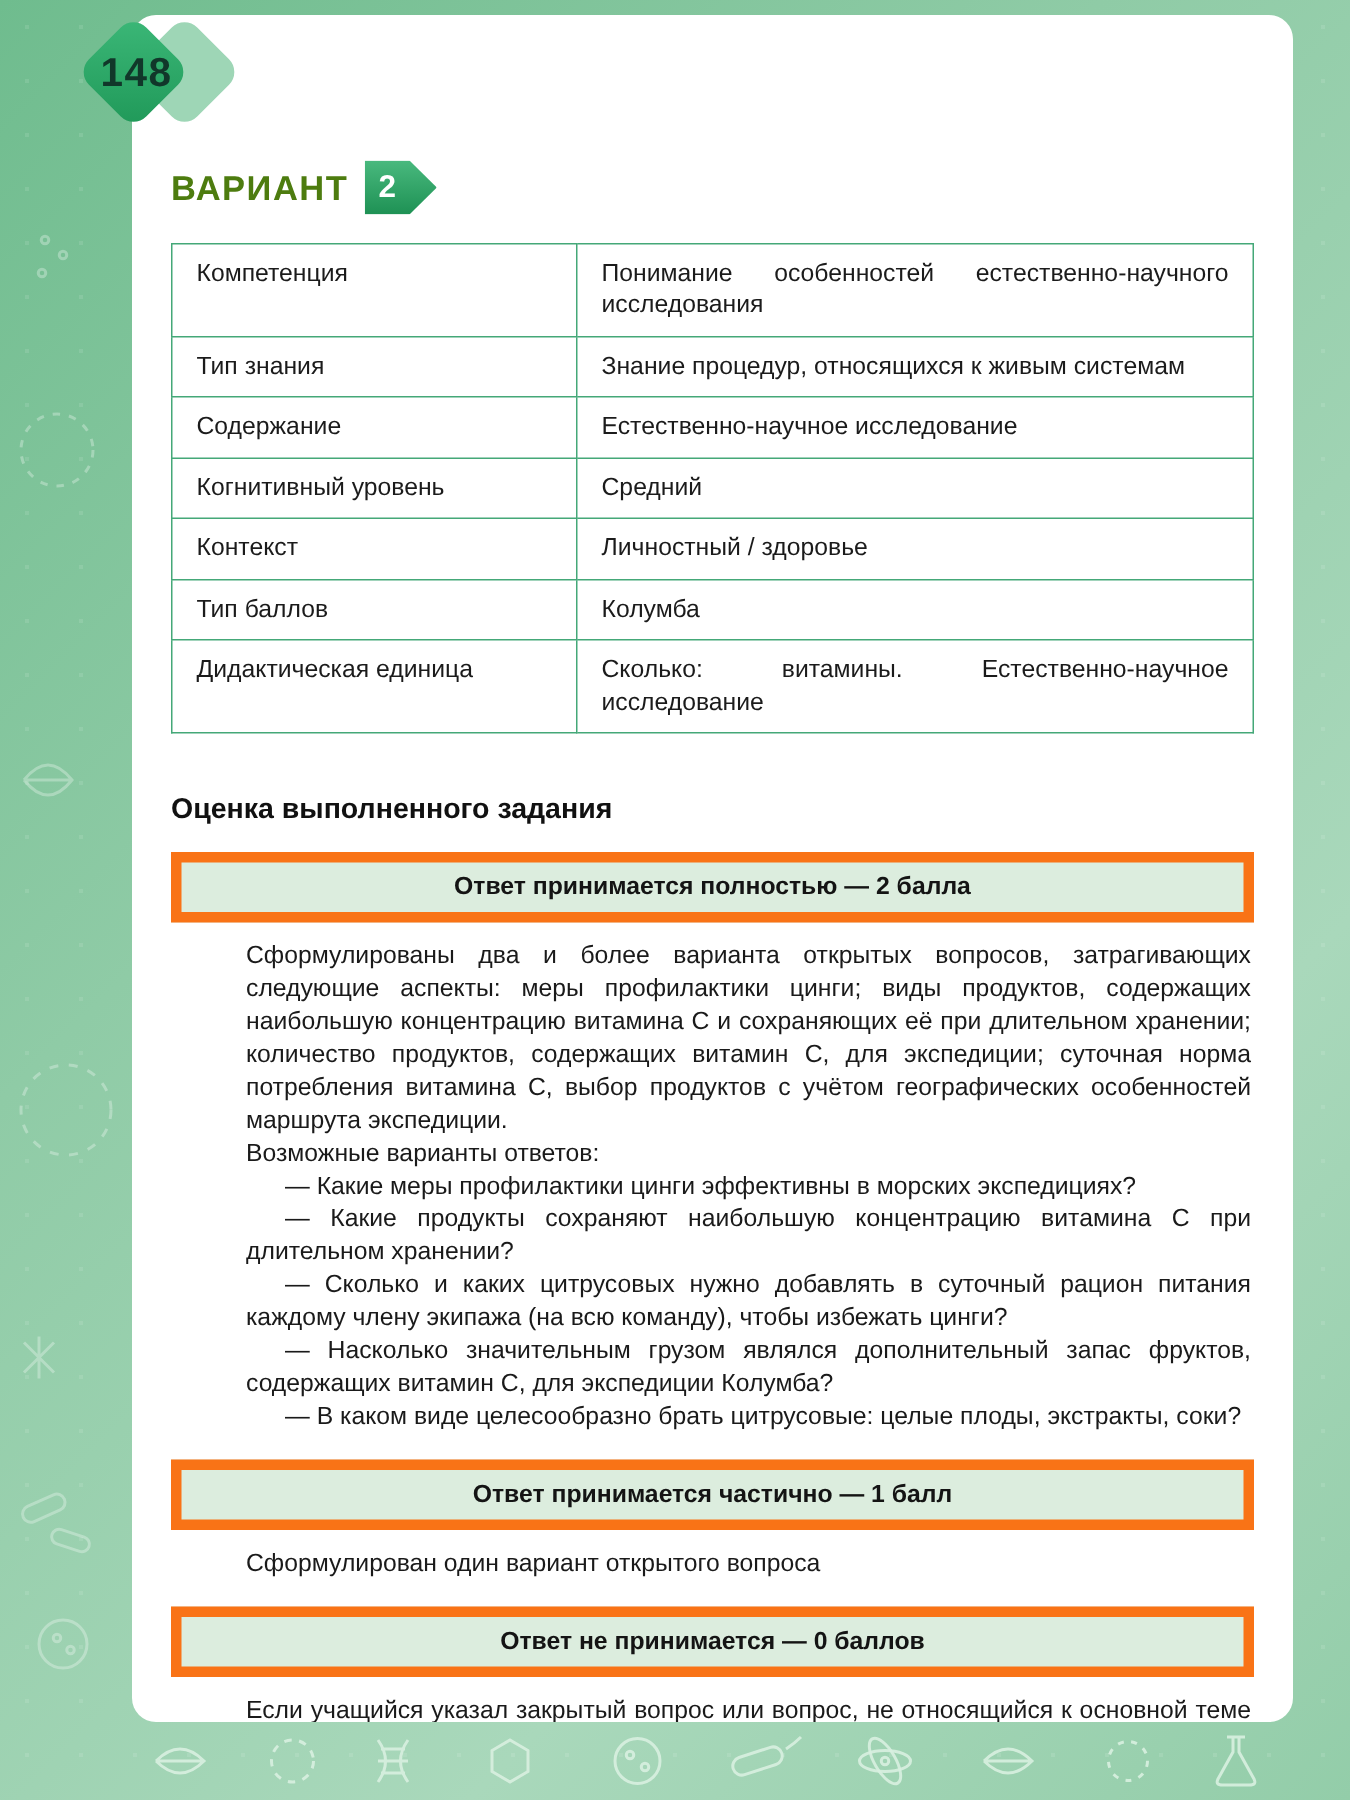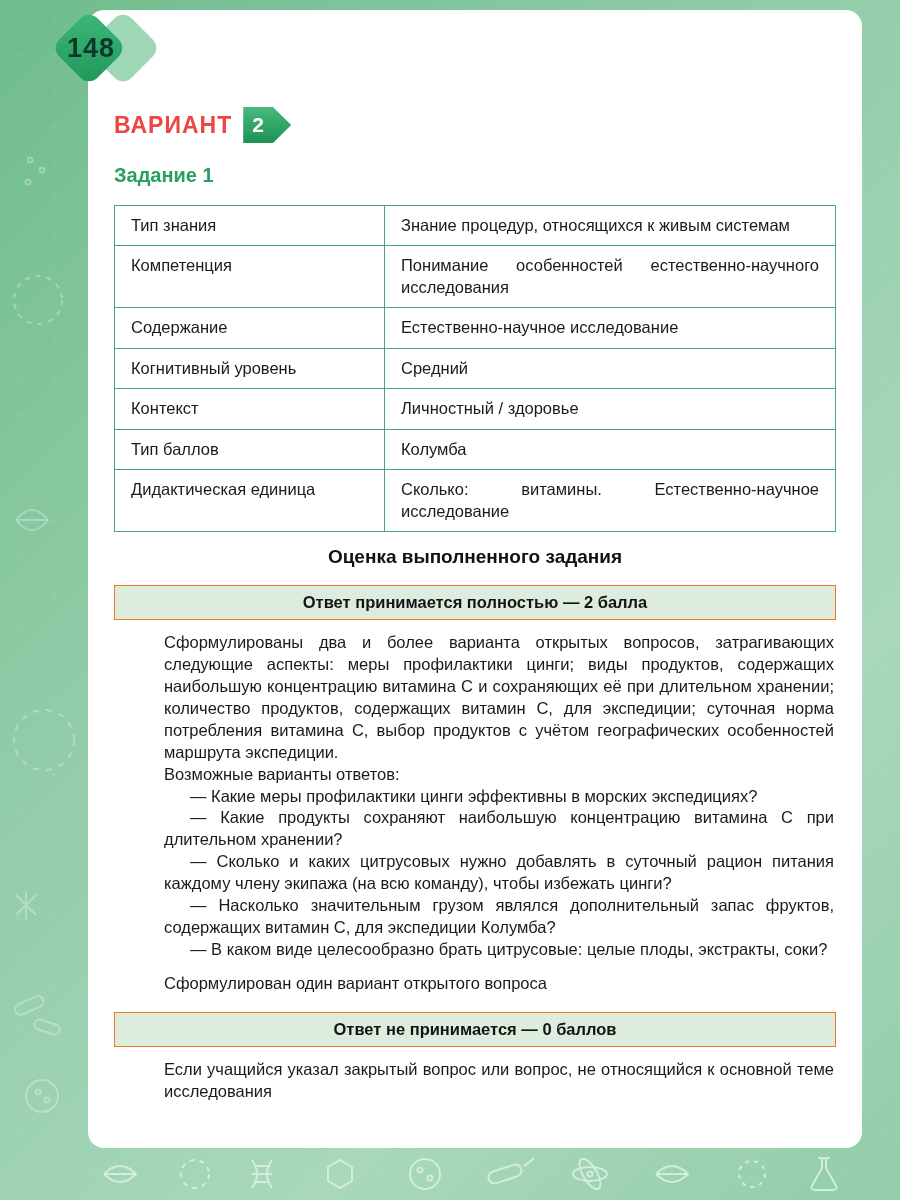--- a/index.html
+++ b/index.html
@@ -35,21 +35,21 @@
   .diamond { position:absolute; width:54px; height:54px; border-radius:12px; transform:rotate(45deg); }
   .diamond-back { left:44px; top:11px; background:#9ed6b6; }
   .diamond-front { left:10px; top:11px; background:linear-gradient(135deg,#3cb878,#1f9858); }
   .page-num {
     position:absolute; left:15px; top:23px;
     font-size:27px; font-weight:bold; color:#11372a; letter-spacing:1px;
   }
 
   
   .variant-row { display:flex; align-items:center; gap:11px; height:38px; }
-  .variant-label { color:#ef4444; font-weight:bold; font-size:23px; letter-spacing:1px; }
+  .variant-label { color:#4d7c0f; font-weight:bold; font-size:23px; letter-spacing:1px; }
   .variant-arrow {
     position:relative; width:48px; height:36px;
     background:linear-gradient(180deg,#49b97e,#1e9154);
     clip-path:polygon(0 0, 62% 0, 100% 50%, 62% 100%, 0 100%);
     display:flex; align-items:center;
   }
   .variant-arrow span { width:62%; text-align:center; color:#ffffff; font-weight:bold; font-size:21px; }
 
   .task-title { margin-top:20px; color:#2aa05e; font-weight:bold; font-size:20px; }
 
@@ -57,26 +57,26 @@
   table.spec { width:100%; margin-top:18px; border-collapse:collapse; }
   table.spec td {
     border:1px solid #44a878;
     padding:9px 16px;
     font-size:16.5px; line-height:1.3;
     vertical-align:top;
   }
   td.cell-label { width:270px; }
   td.cell-value { text-align:justify; hyphens:auto; }
 
-  .eval-title { margin-top:14px; text-align:center; font-weight:bold; font-size:19px; color:#111; }
+  .eval-title { margin-top:40px; font-weight:bold; font-size:19px; color:#111; }
 
   .banner {
     margin-top:17px;
     background:#dcedde;
-    border:1px solid #f97316;
+    border:7px solid #f97316;
     text-align:center;
     font-weight:bold;
     font-size:16.5px;
     padding:7px 10px;
     color:#141414;
   }
   .body-block { margin-top:12px; padding:0 2px;margin-left:48px; }
   .body-block p {
     font-size:16.5px; line-height:1.33;
     text-align:justify; hyphens:auto;
@@ -133,31 +133,30 @@
   <div class="panel">
     <div class="content">
 
       <div class="variant-row">
         <span class="variant-label">ВАРИАНТ</span>
         <span class="variant-arrow">
           <span>2</span>
         </span>
       </div>
 
-      <div class="task-title">Задание 1</div>
 
       <table class="spec">
         <tbody>
           <tr>
+            <td class="cell-label">Компетенция</td>
+            <td class="cell-value">Понимание особенностей естественно-научного исследования</td>
+          </tr>
+          <tr>
             <td class="cell-label">Тип знания</td>
             <td class="cell-value">Знание процедур, относящихся к живым системам</td>
-          </tr>
-          <tr>
-            <td class="cell-label">Компетенция</td>
-            <td class="cell-value">Понимание особенностей естественно-научного исследования</td>
           </tr>
           <tr>
             <td class="cell-label">Содержание</td>
             <td class="cell-value">Естественно-научное исследование</td>
           </tr>
           <tr>
             <td class="cell-label">Когнитивный уровень</td>
             <td class="cell-value">Средний</td>
           </tr>
           <tr>
@@ -182,20 +181,21 @@
       <div class="body-block">
         <p>Сформулированы два и более варианта открытых вопросов, затрагивающих следующие аспекты: меры профилактики цинги; виды продуктов, содержащих наибольшую концентрацию витамина С и сохраняющих её при длительном хранении; количество продуктов, содержащих витамин С, для экспедиции; суточная норма потребления витамина С, выбор продуктов с учётом географических особенностей маршрута экспедиции.</p>
         <p>Возможные варианты ответов:</p>
         <p class="dash-para">— Какие меры профилактики цинги эффективны в морских экспедициях?</p>
         <p class="dash-para">— Какие продукты сохраняют наибольшую концентрацию витамина С при длительном хранении?</p>
         <p class="dash-para">— Сколько и каких цитрусовых нужно добавлять в суточный рацион питания каждому члену экипажа (на всю команду), чтобы избежать цинги?</p>
         <p class="dash-para">— Насколько значительным грузом являлся дополнительный запас фруктов, содержащих витамин С, для экспедиции Колумба?</p>
         <p class="dash-para">— В каком виде целесообразно брать цитрусовые: целые плоды, экстракты, соки?</p>
       </div>
 
+      <div class="banner">Ответ принимается частично — 1 балл</div>
 
       <div class="body-block">
         <p>Сформулирован один вариант открытого вопроса</p>
       </div>
 
       <div class="banner">Ответ не принимается — 0 баллов</div>
 
       <div class="body-block">
         <p>Если учащийся указал закрытый вопрос или вопрос, не относящийся к основной теме исследования</p>
       </div>

